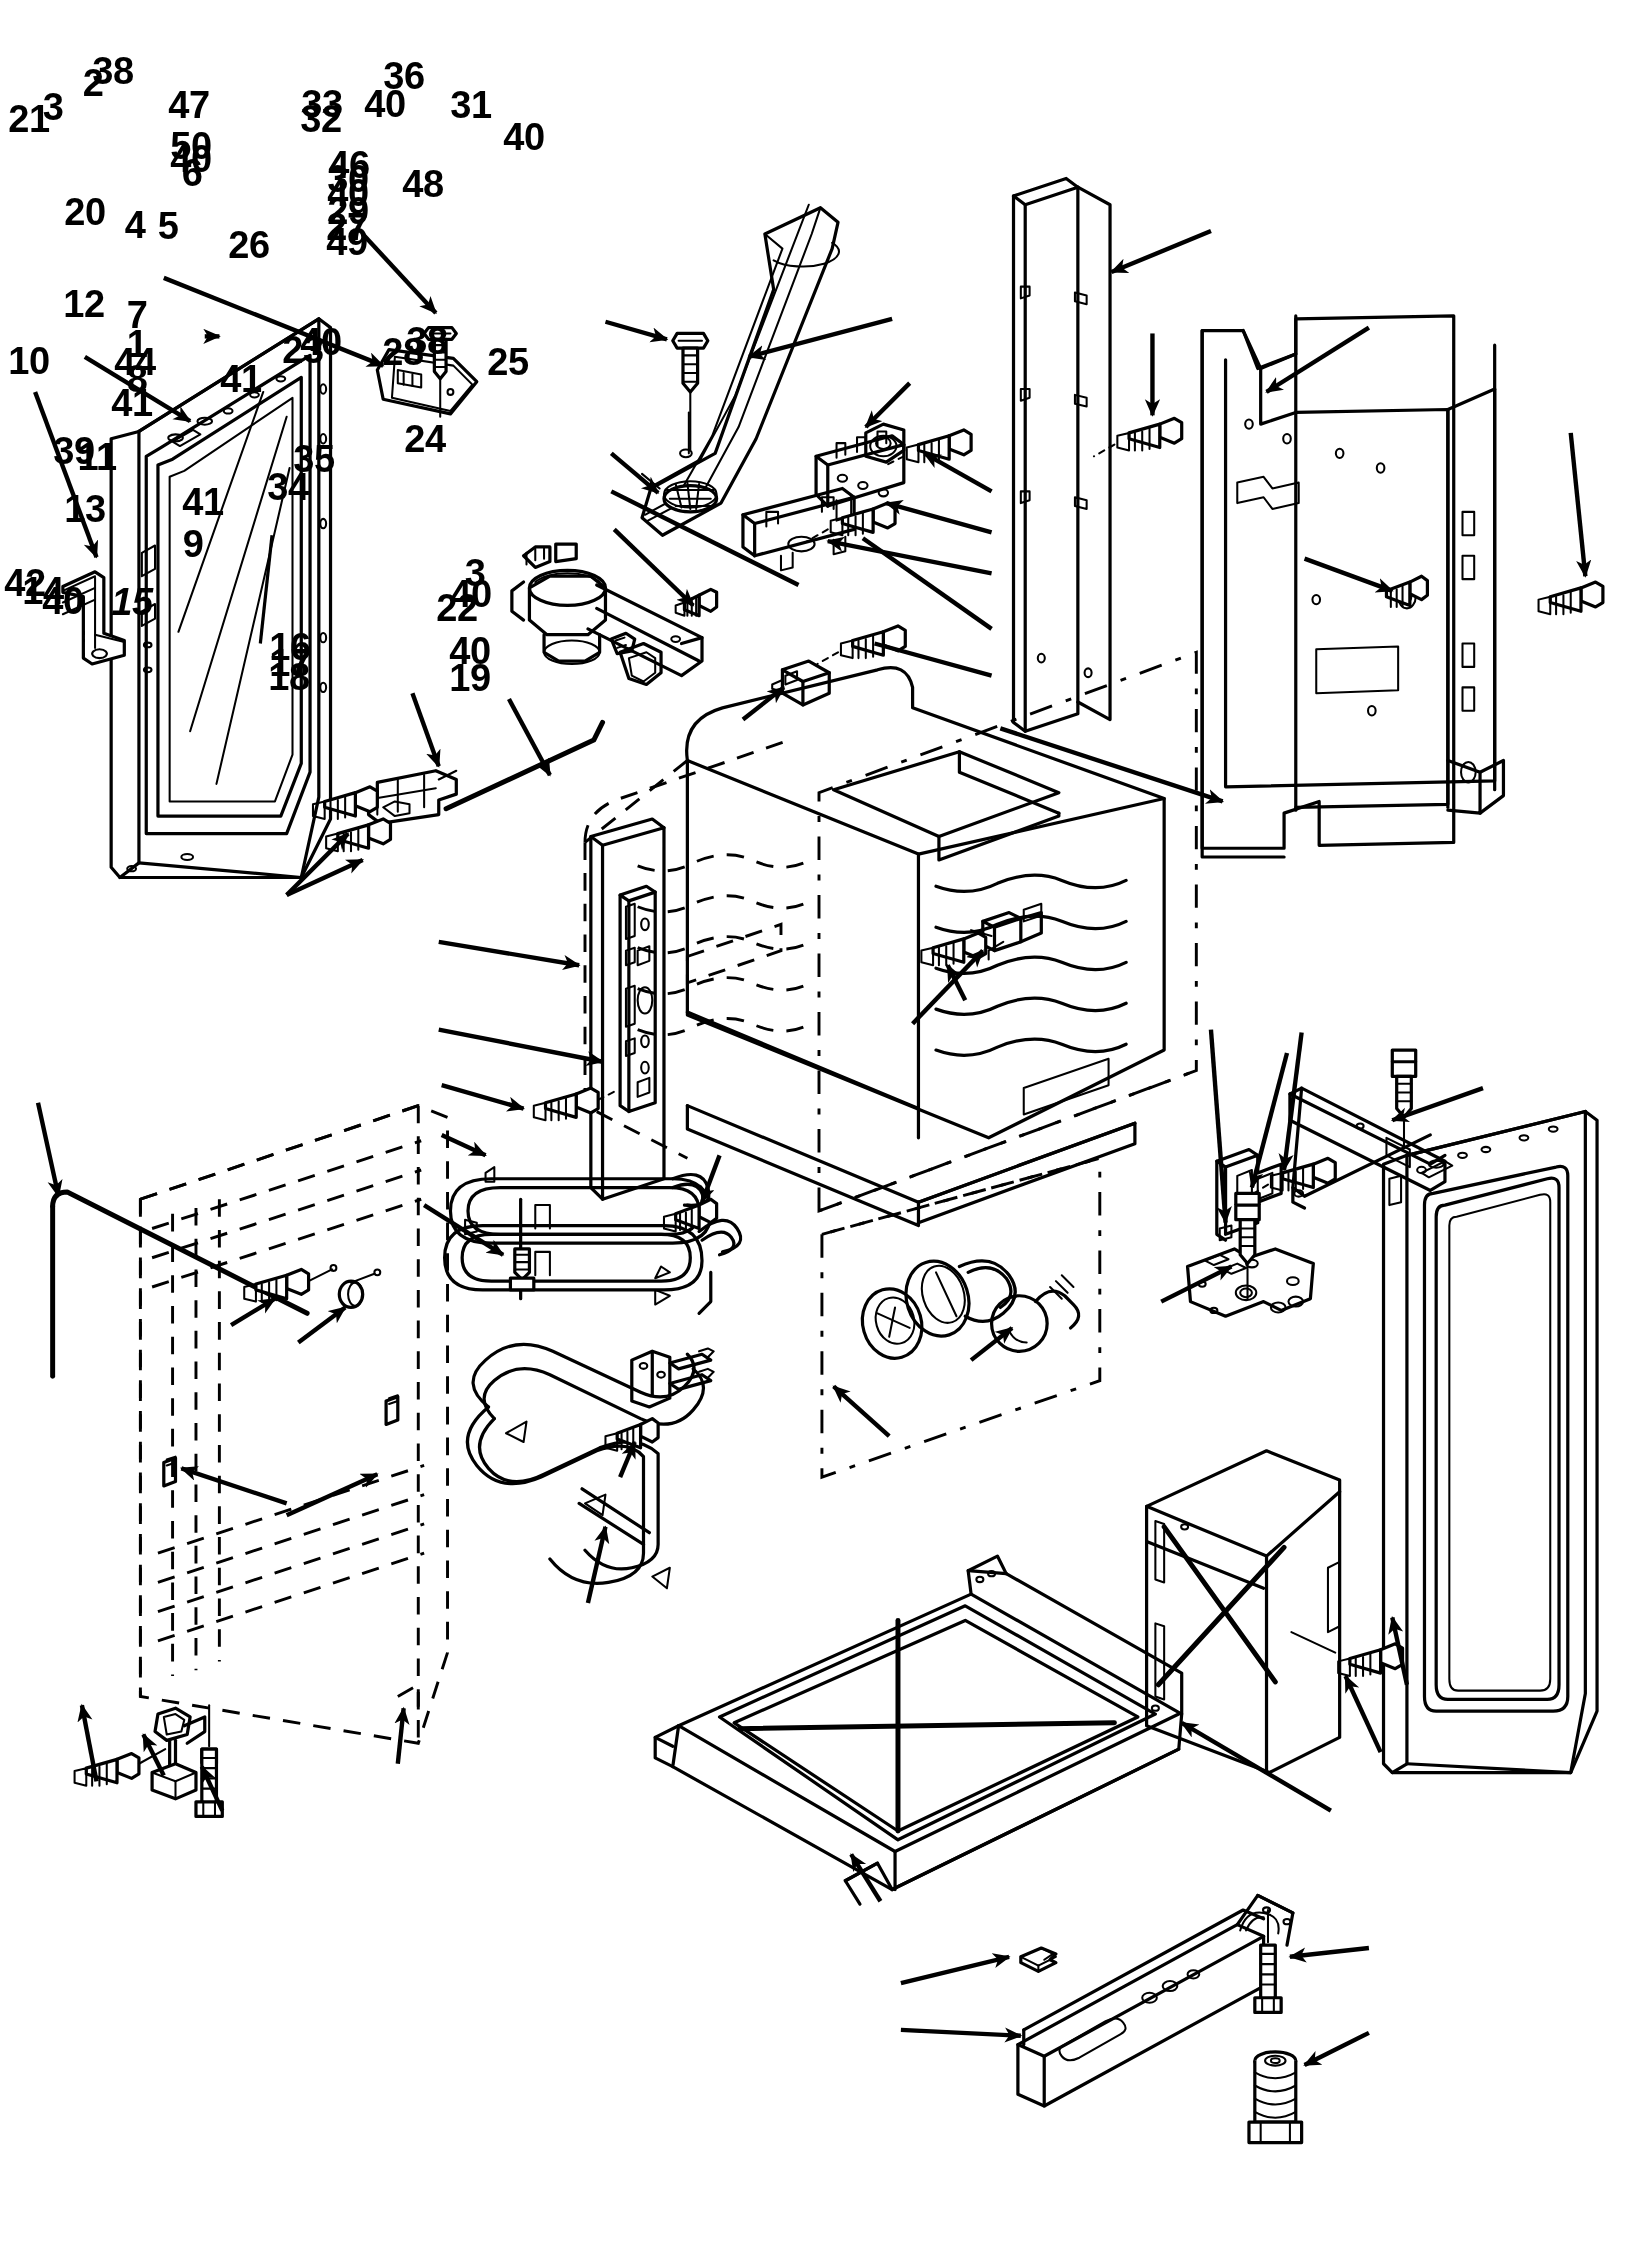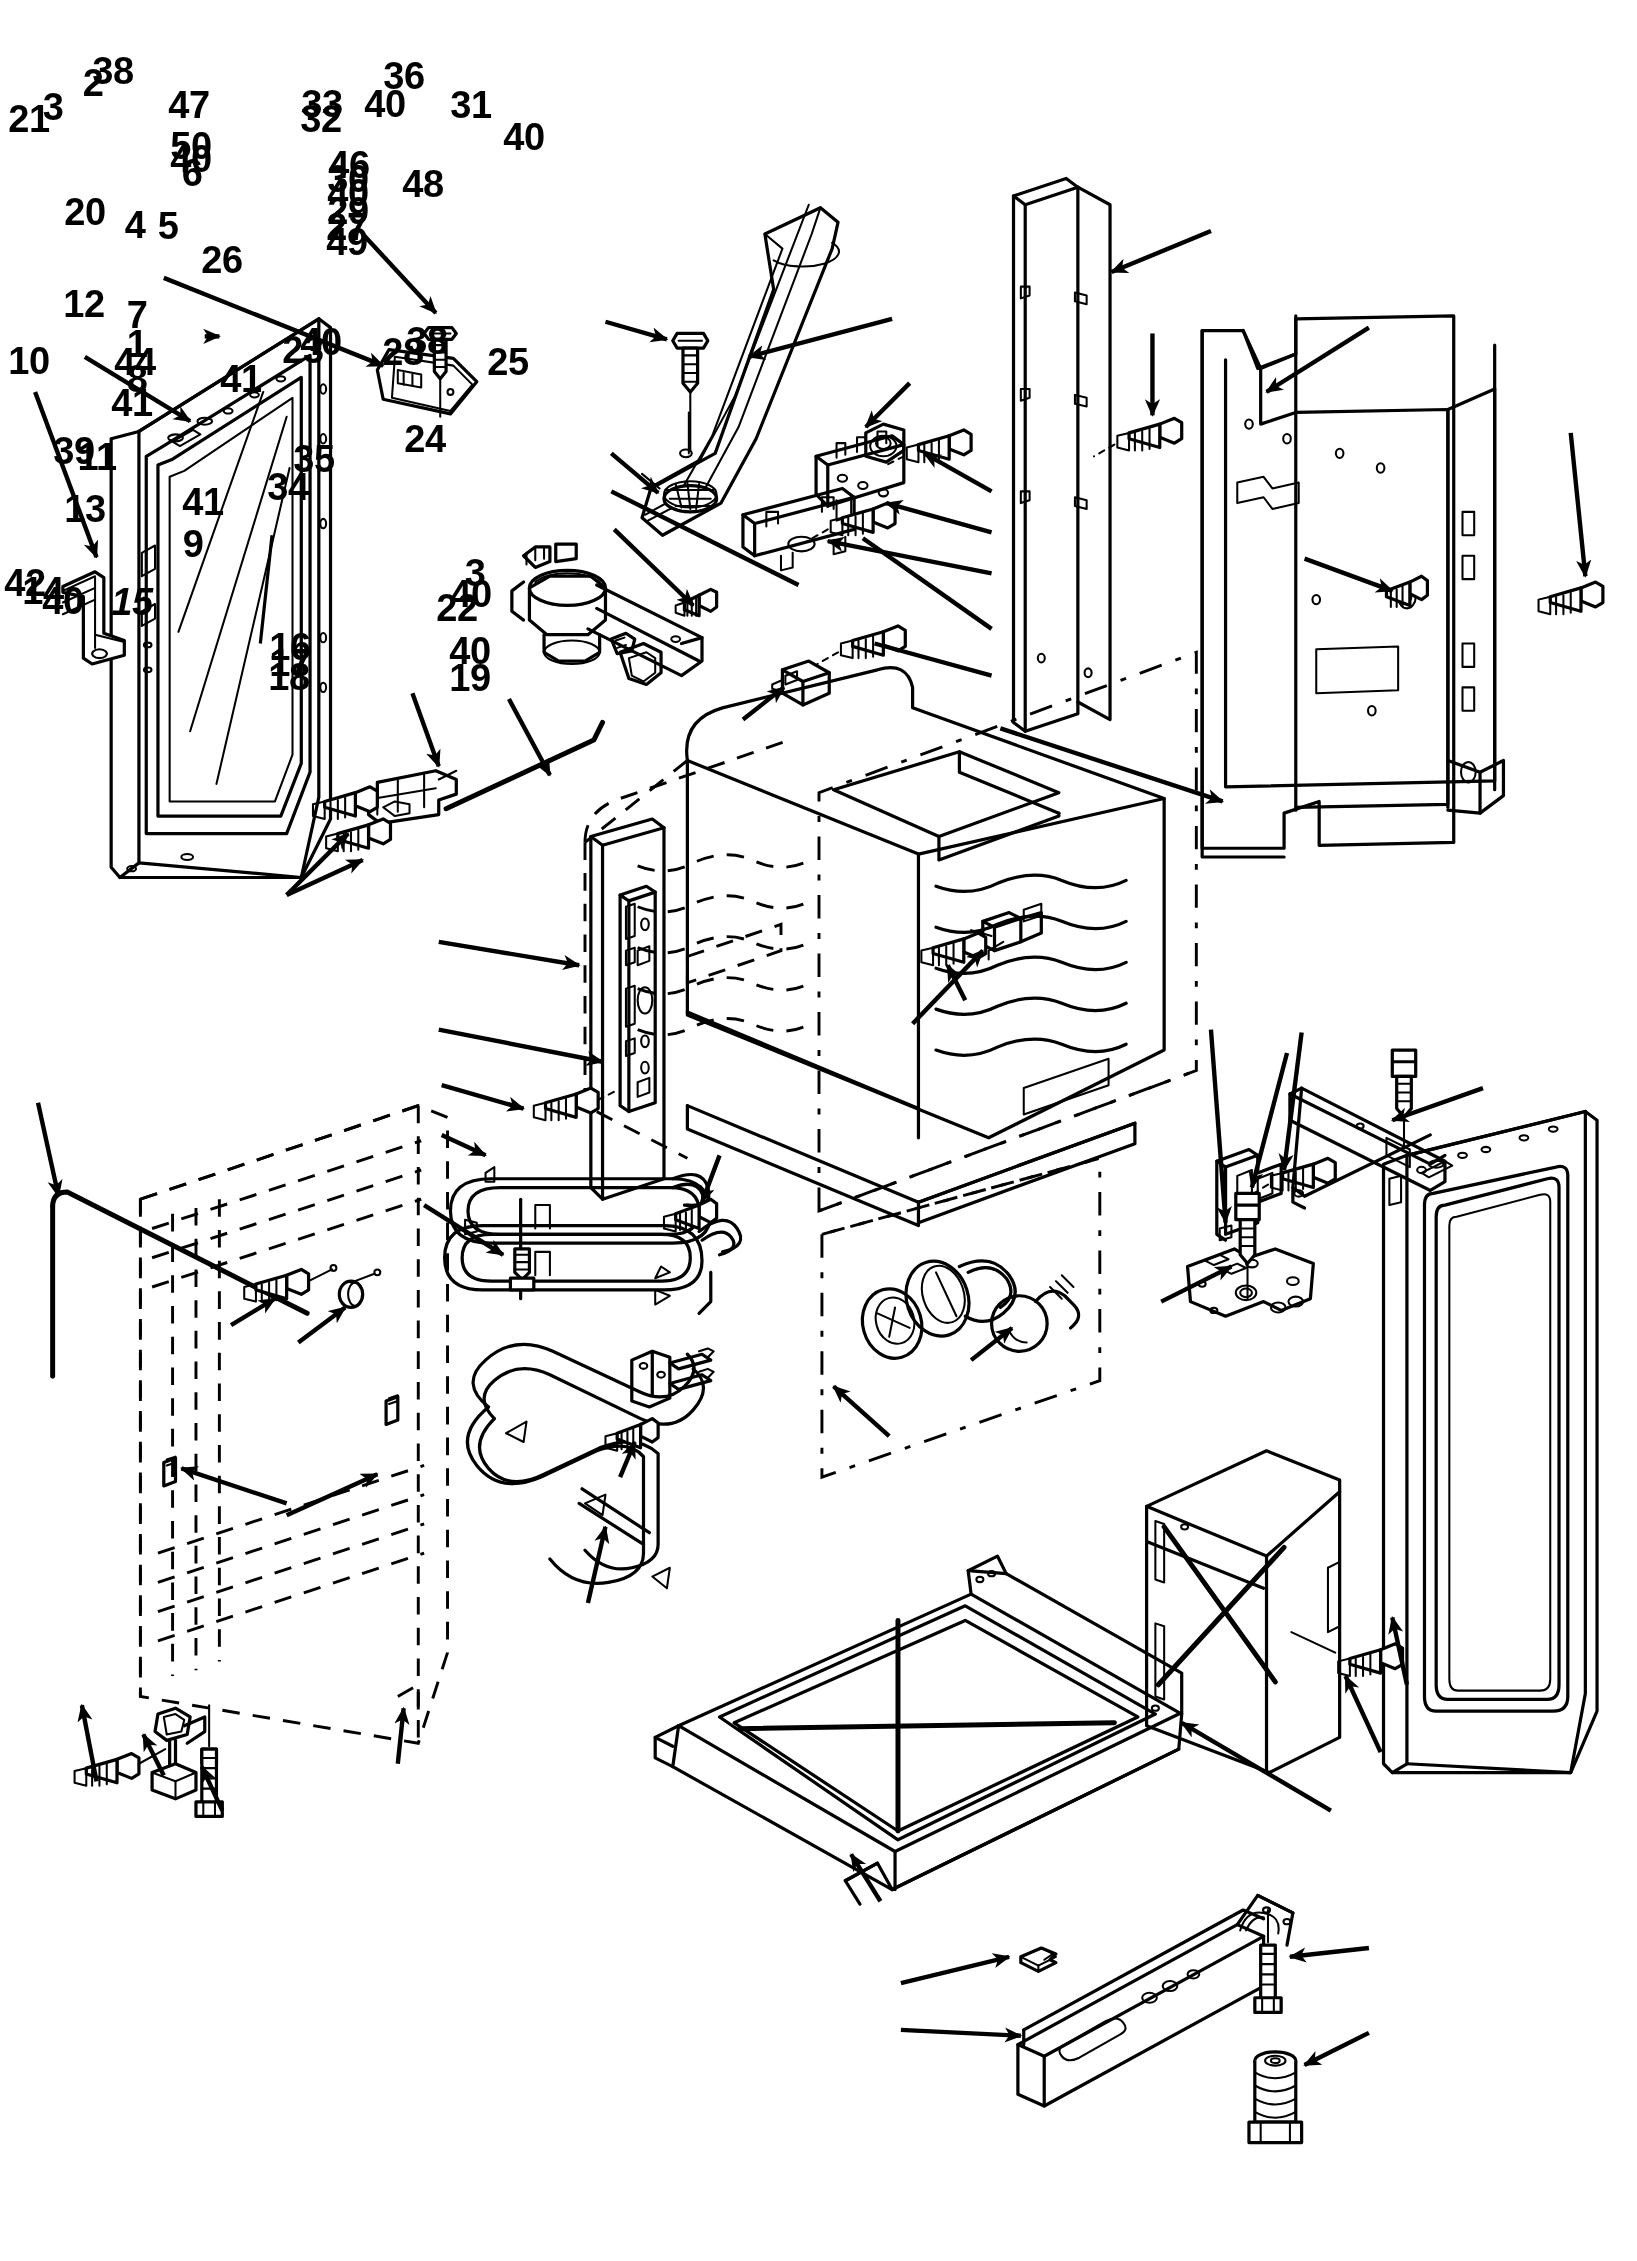--- a/index.html
+++ b/index.html
@@ -834,21 +834,21 @@
       <div class="callout" style="left: 349px; top: 165px;">46</div>
       <div class="callout" style="left: 192px; top: 173px;">6</div>
       <div class="callout" style="left: 348px; top: 179px;">30</div>
       <div class="callout" style="left: 423px; top: 184px;">48</div>
       <div class="callout" style="left: 348px; top: 193px;">40</div>
       <div class="callout" style="left: 348px; top: 211px;">29</div>
       <div class="callout" style="left: 347px; top: 227px;">27</div>
       <div class="callout" style="left: 85px; top: 212px;">20</div>
       <div class="callout" style="left: 135px; top: 225px;">4</div>
       <div class="callout" style="left: 168px; top: 226px;">5</div>
-      <div class="callout" style="left: 222px; top: 245px; margin-top: 15px;">26</div>
+      <div class="callout" style="left: 249px; top: 245px;">26</div>
       <div class="callout" style="left: 347px; top: 242px;">49</div>
       <div class="callout" style="left: 84px; top: 304px;">12</div>
       <div class="callout" style="left: 137px; top: 315px;">7</div>
       <div class="callout" style="left: 303px; top: 350px;">23</div>
       <div class="callout" style="left: 321px; top: 342px;">40</div>
       <div class="callout" style="left: 403px; top: 352px;">28</div>
       <div class="callout" style="left: 427px; top: 341px;">38</div>
       <div class="callout" style="left: 137px; top: 344px;">1</div>
       <div class="callout" style="left: 135px; top: 362px;">44</div>
       <div class="callout" style="left: 508px; top: 362px;">25</div>

